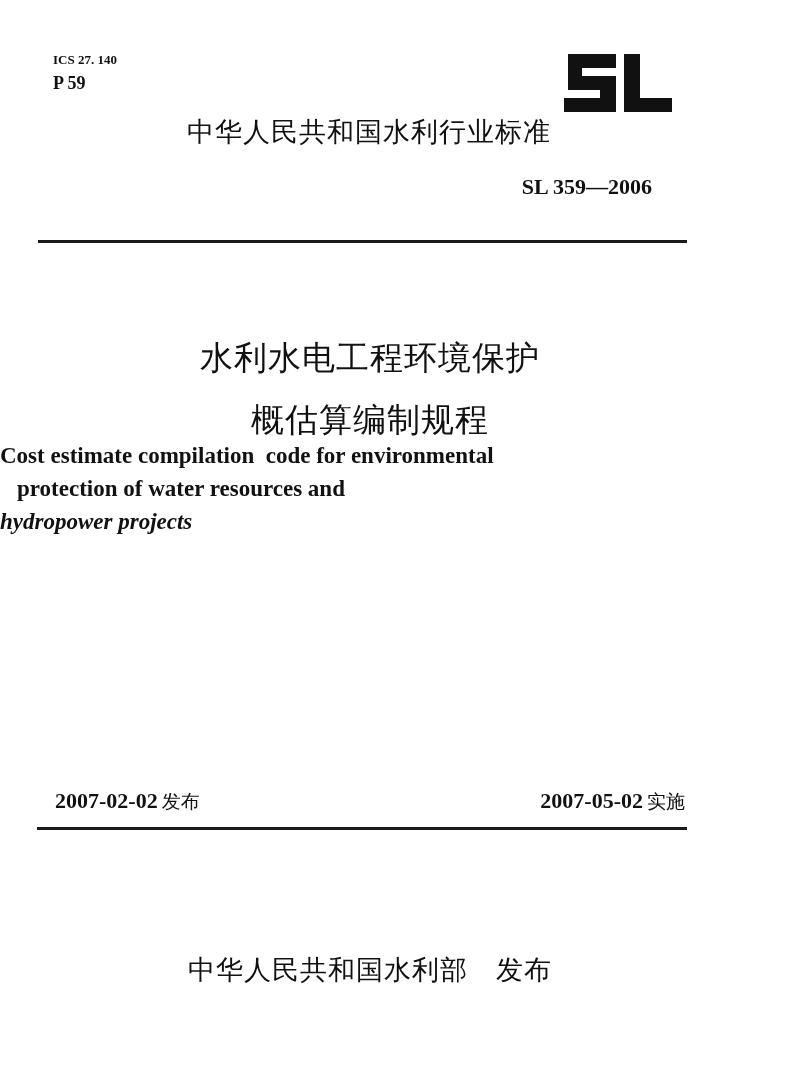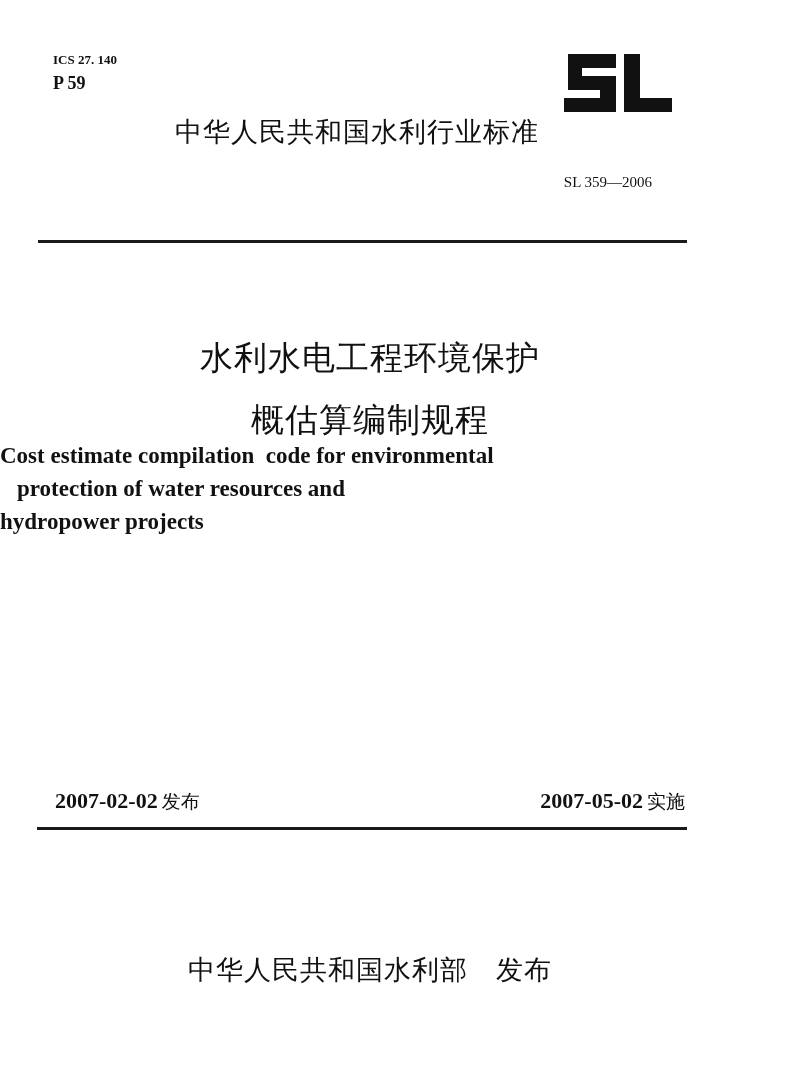--- a/index.html
+++ b/index.html
@@ -32,27 +32,27 @@
       left: 560px; top: 50px;
       width: 115px; height: 66px;
     }
     #sl-logo svg { display: block; }
 
     #industry-title {
       left: 0; width: 720px; top: 114px;
       text-align: center;
       font-size: 27px;
       letter-spacing: 1px;
-      padding-left: 0;
+      padding-left: 12px;
     }
     #industry-title span { position: relative; left: -3px; }
 
     #std-number {
       right: 148px; top: 174px;
-      font-size: 15px; font-weight: normal;
+      font-size: 22px; font-weight: bold;
     }
 
     .rule {
       position: absolute;
       height: 3px;
       background: #1a1a1a;
     }
     #rule-top { left: 38px; width: 649px; top: 240px; }
     #rule-bottom { left: 37px; width: 650px; top: 827px; }
 
@@ -71,21 +71,21 @@
     }
 
     .en-line {
       left: 0; width: 734px;
       text-align: left;
       font-size: 23px; font-weight: bold;
       line-height: 30px;
     }
     #en-1 { top: 441px; }
     #en-2 { top: 474px; padding-left: 17px; }
-    #en-3 { top: 507px; }
+    #en-3 { top: 507px; font-style: italic; }
 
     #issue-date {
       left: 55px; top: 788px;
       font-size: 22px;
     }
     #impl-date {
       right: 115px; top: 788px;
       font-size: 22px;
     }
     .date-num { font-weight: bold; }

